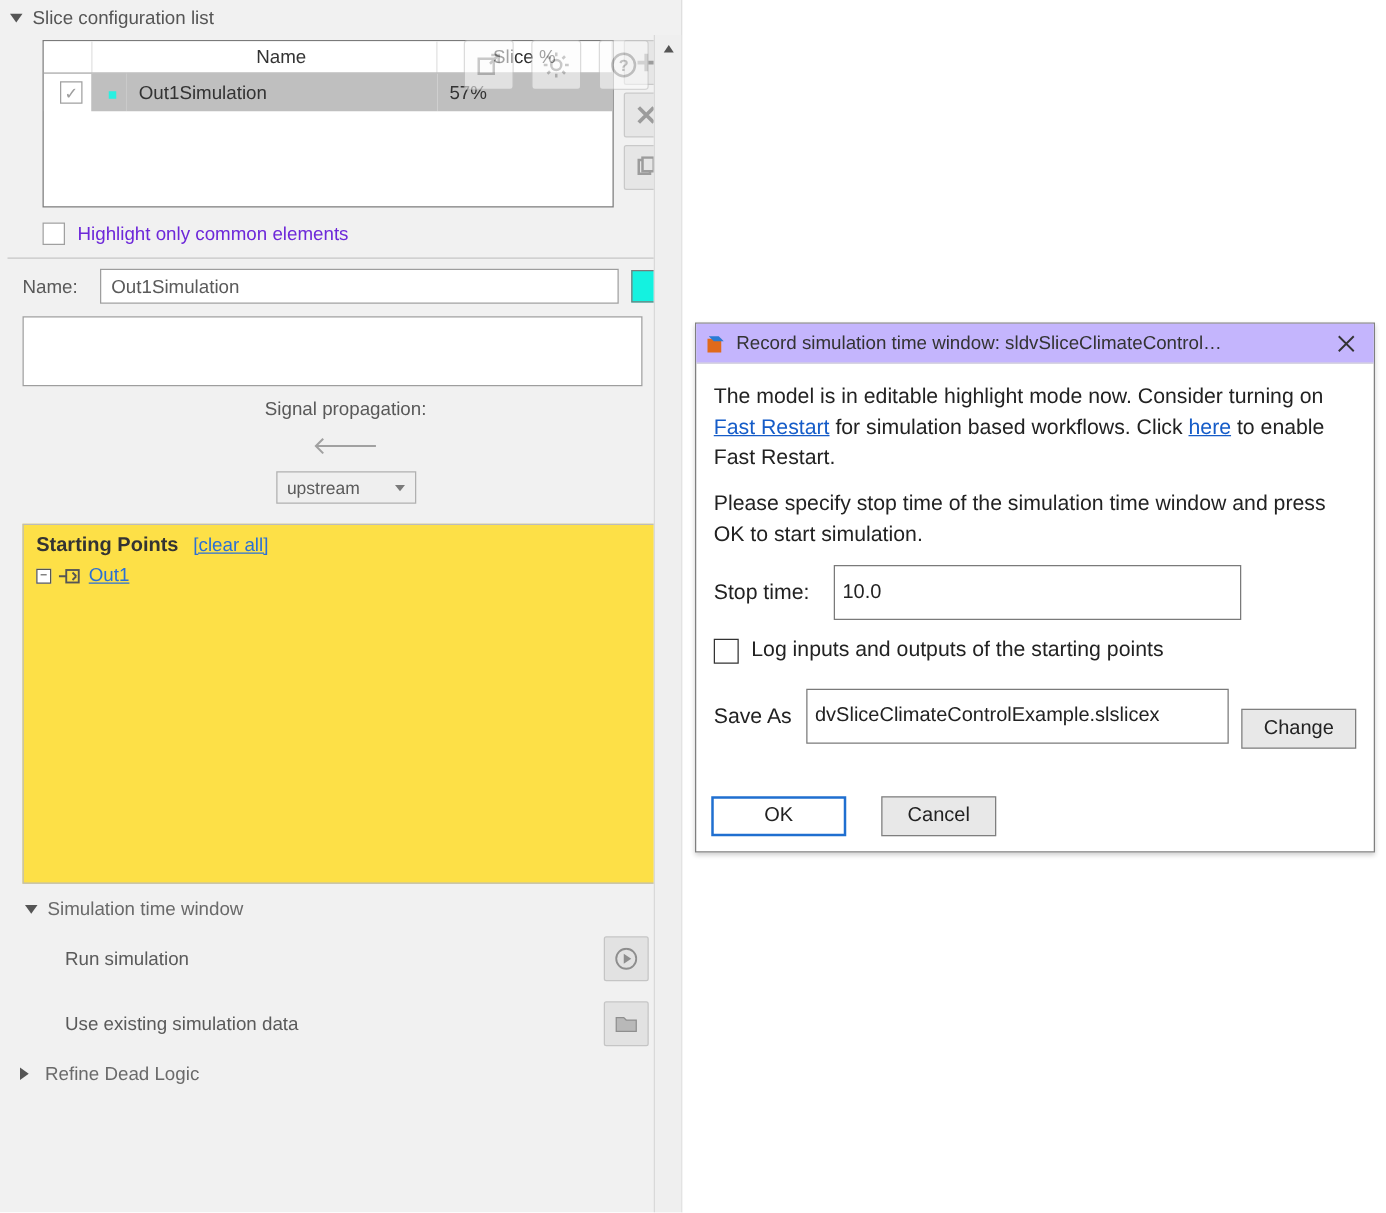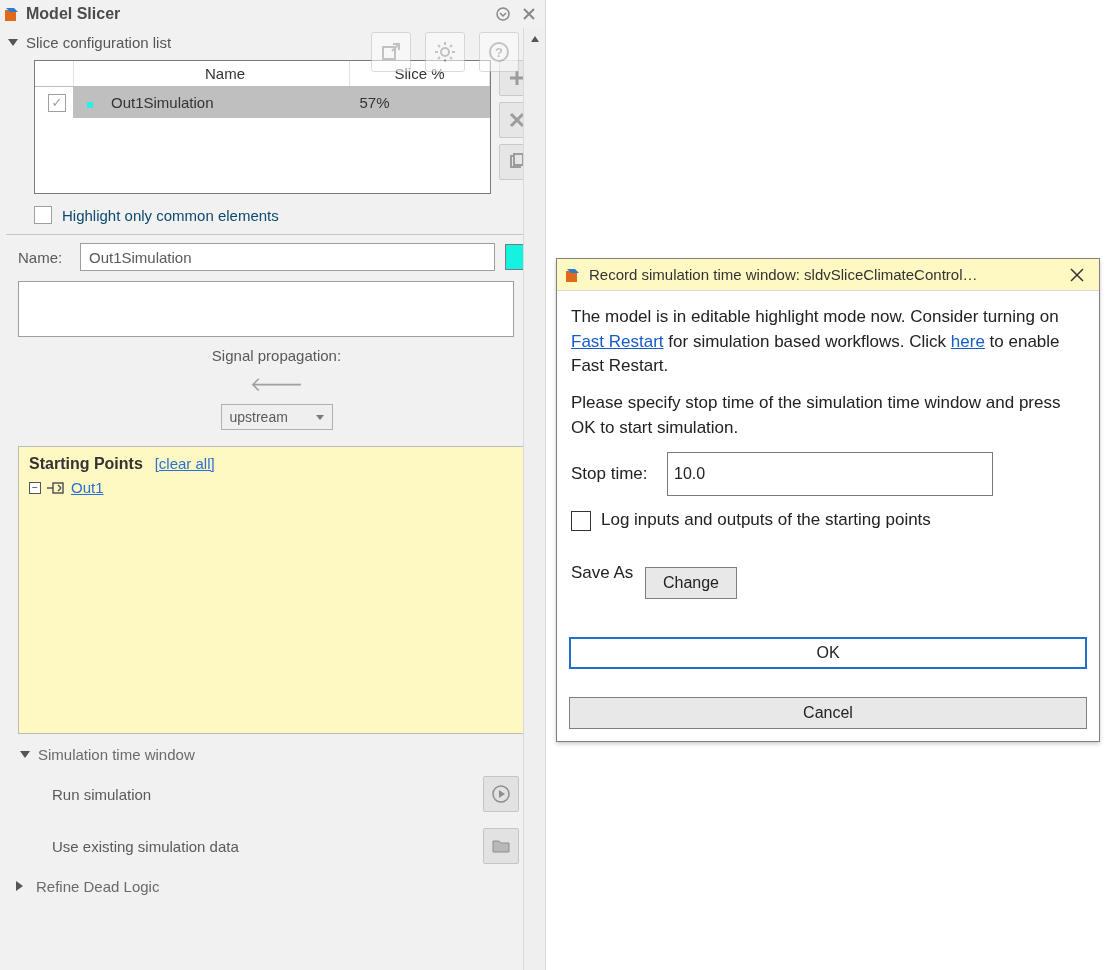--- a/index.html
+++ b/index.html
@@ -163,21 +163,21 @@
     display: inline-flex;
     align-items: center; justify-content: center;
   }
   .chk-mark { color: #9e9e9e; font-size: 13px; }
   .hl-row {
     display: flex;
     align-items: center;
     gap: 10px;
     padding: 6px 10px 10px 34px;
     font-size: 15px;
-    color: #0c4a6e;
+    color: #6d28d9;
   }
   .divider {
     height: 1px;
     background: #c6c6c6;
     margin: 0 6px;
   }
   .form-area {
     padding: 8px 10px 4px 18px;
   }
   .form-row {
@@ -233,21 +233,21 @@
   }
   .arrow-left {
     color: #a1a1a1;
     font-size: 20px;
     padding: 0 2px;
   }
   
   .sp-box {
     margin: 2px 10px 6px 18px;
     border: 1px solid #bcbcbc;
-    background: #fef9c3;
+    background: #fde047;
     height: 288px;
     padding: 8px 10px;
   }
   .sp-title {
     font-weight: 700;
     font-size: 16px;
     color: #333;
   }
   .sp-clear {
     color: #2a6fd6;
@@ -325,21 +325,21 @@
     background: #fff;
     box-shadow: 0 2px 4px rgba(0,0,0,.2);
   }
   .dlg-titlebar {
     height: 32px;
     display:flex;
     align-items:center;
     padding: 0 8px;
     gap: 8px;
     border-bottom: 1px solid #d9d9d9;
-    background: #fef9c3;
+    background: #c4b5fd;
     font-size: 15px;
     color: #333;
   }
   .dlg-close {
     width: 28px; height: 24px;
     display: inline-flex;
     align-items: center; justify-content: center;
     color: #444;
   }
   .dlg-body {
@@ -392,59 +392,38 @@
     justify-content:center;
     margin-top:20px;
   }
   .dlg-btn.primary {
     border: 2px solid #1f6fd0;
     background: #fff;
     min-width: 108px;
   }
   .dlg-footer {
     display:flex;
-    gap: 8px;
+    gap: 28px;
     padding: 6px 12px 12px 12px;
-    flex-direction: column;
   }
 </style>
 </head>
 <body>
 
 <div class="app">
 
   <div class="left-panel">
     <div class="scroll-strip">
       <div class="scroll-arrow">
         <svg width="10" height="10" viewBox="0 0 10 10">
             <path d="M5 2 L9 8 L1 8 Z" fill="#555"></path>
           </svg>
       </div>
     </div>
 
-    <div class="panel-titlebar">
-      <span class="titlebar-icon">
-        <svg width="16" height="16" viewBox="0 0 16 16">
-          <rect x="1" y="4" width="11" height="11" fill="#e06a1b"></rect>
-          <path d="M2 2 L10 2 L14 6 L6 6 Z" fill="#2a7bd4"></path>
-        </svg>
-      </span>
-      <span class="panel-title">Model Slicer</span>
-      <span class="titlebar-btn">
-        <svg width="14" height="14" viewBox="0 0 14 14">
-            <circle cx="7" cy="7" r="6" fill="none" stroke="#888" stroke-width="1.5"></circle>
-            <path d="M4 6 L7 9 L10 6" fill="none" stroke="#888" stroke-width="1.5"></path>
-          </svg>
-      </span>
-      <span class="titlebar-btn">
-        <svg width="12" height="12" viewBox="0 0 12 12">
-            <path d="M1 1 L11 11 M11 1 L1 11" stroke="#888" stroke-width="2"></path>
-          </svg>
-      </span>
-    </div>
 
     <div class="top-toolbar">
       <span class="tb-btn">
         <svg width="22" height="22" viewBox="0 0 22 22">
             <rect x="3" y="6" width="12" height="12" fill="none" stroke="#9c9c9c" stroke-width="2"></rect>
             <path d="M13 3 L19 3 L19 9 M19 3 L12 10" fill="none" stroke="#9c9c9c" stroke-width="2"></path>
           </svg>
       </span>
       <span class="tb-btn">
         <svg width="22" height="22" viewBox="0 0 22 22">
@@ -612,20 +591,21 @@
         <div class="dlg-form-row">
           <span style="min-width:86px">Stop time:</span>
           <input class="dlg-input stop" value="10.0" style="">
         </div>
         <div class="dlg-chk-row">
           <span class="dlg-chk"></span>
           <span>Log inputs and outputs of the starting points</span>
         </div>
         <div class="dlg-form-row" style="margin-bottom:4px;">
           <span style="min-width:64px">Save As</span>
+          <input class="dlg-input save" value="dvSliceClimateControlExample.slslicex" style="">
           <button class="dlg-btn">Change</button>
         </div>
       </div>
       <div class="dlg-footer">
         <button class="dlg-btn primary">OK</button>
         <button class="dlg-btn">Cancel</button>
       </div>
     </div>
   </div>
 </div>

